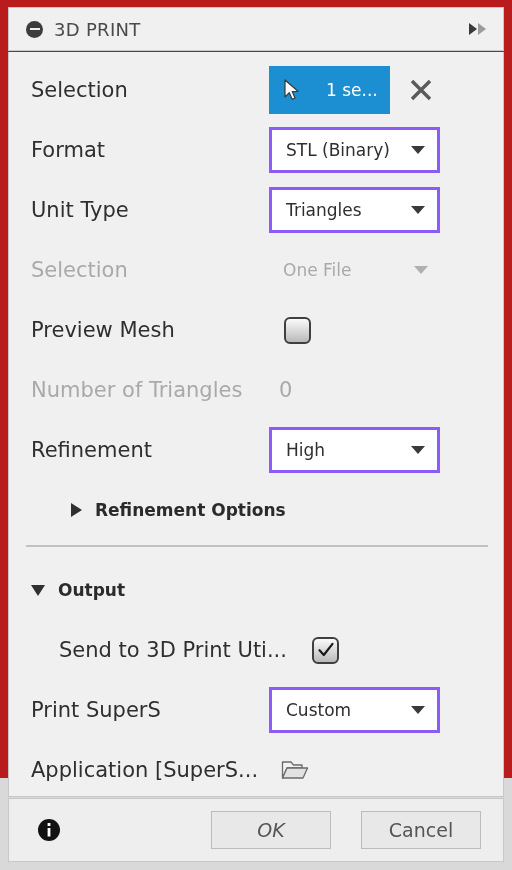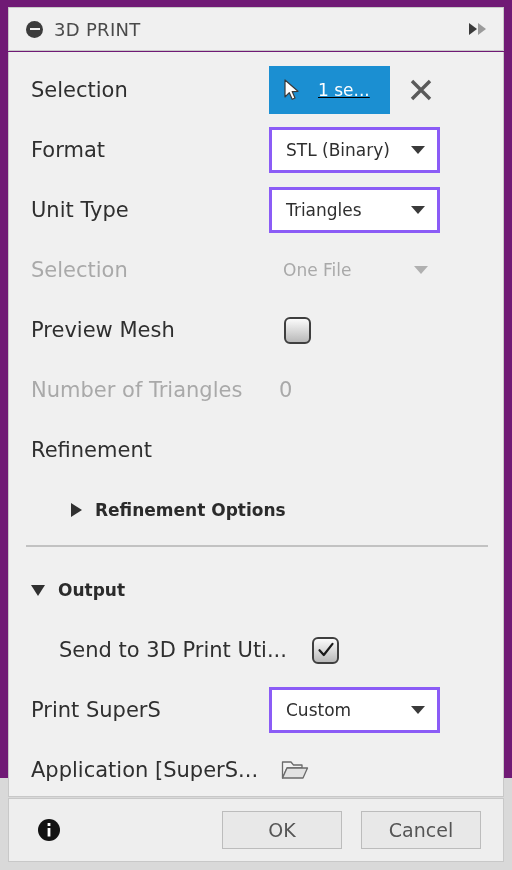--- a/index.html
+++ b/index.html
@@ -12,21 +12,21 @@
     height: 870px;
     font-family: "DejaVu Sans", "Liberation Sans", sans-serif;
     overflow: hidden;
   }
 
   .app-frame {
     position: absolute;
     left: 0; top: 0;
     width: 512px;
     height: 778px;
-    background: #701a75;
+    background: #b91c1c;
     box-sizing: border-box;
   }
 
   
   .titlebar {
     position: absolute;
     left: 8px;  top: 7px;
     width: 496px; height: 44px;
     box-sizing: border-box;
     background: #f0f0f0;
@@ -135,25 +135,24 @@
 
   
   .sel-button {
     position: absolute;
     left: 260px;
     width: 121px;
     height: 48px;
     background: #1b8fd2;
     display: flex;
     align-items: center;
-    gap: 17px;
+    gap: 25px;
     padding-left: 14px;
     box-sizing: border-box;
     cursor: pointer;
-    text-decoration: underline;
   }
   .cursor-icon { width: 18px; height: 22px; flex: 0 0 auto; }
   .sel-button .sel-text {
     color: #ffffff;
     font-size: 17px;
     white-space: nowrap;
   }
   .clear-x {
     position: absolute;
     left: 399px;
@@ -242,21 +241,21 @@
     box-sizing: border-box;
     background: #e8e8e8;
     border: 1px solid #bcbcbc;
     display: flex;
     align-items: center;
     justify-content: center;
     font-size: 19px;
     color: #555555;
     cursor: pointer;
   }
-  .btn-ok     { left: 213px; width: 120px; }
+  .btn-ok     { left: 202px; width: 120px; font-style: italic; }
   .btn-cancel { left: 352px; width: 120px; }
 </style>
 </head>
 <body>
 
 <div class="app-frame">
 
   <div class="titlebar">
     <div class="collapse-icon"></div>
     <div class="title-text">3D PRINT</div>
@@ -313,20 +312,24 @@
       </div>
     </div>
 
     <div class="row" style="top:308px;">
       <div class="row-label disabled">Number of Triangles</div>
       <div class="row-label disabled" style="left:270px;">0</div>
     </div>
 
     <div class="row" style="top:368px;">
       <div class="row-label">Refinement</div>
+      <div class="dropdown">
+        <span class="dd-value">High</span>
+        <span class="caret"></span>
+      </div>
     </div>
 
     <div class="row" style="top:428px;margin-left:40px;">
       <div class="disclosure">
         <span class="tri-right"></span>
         <span class="disclosure-label">Refinement Options</span>
       </div>
     </div>
 
     <div class="separator"></div>

